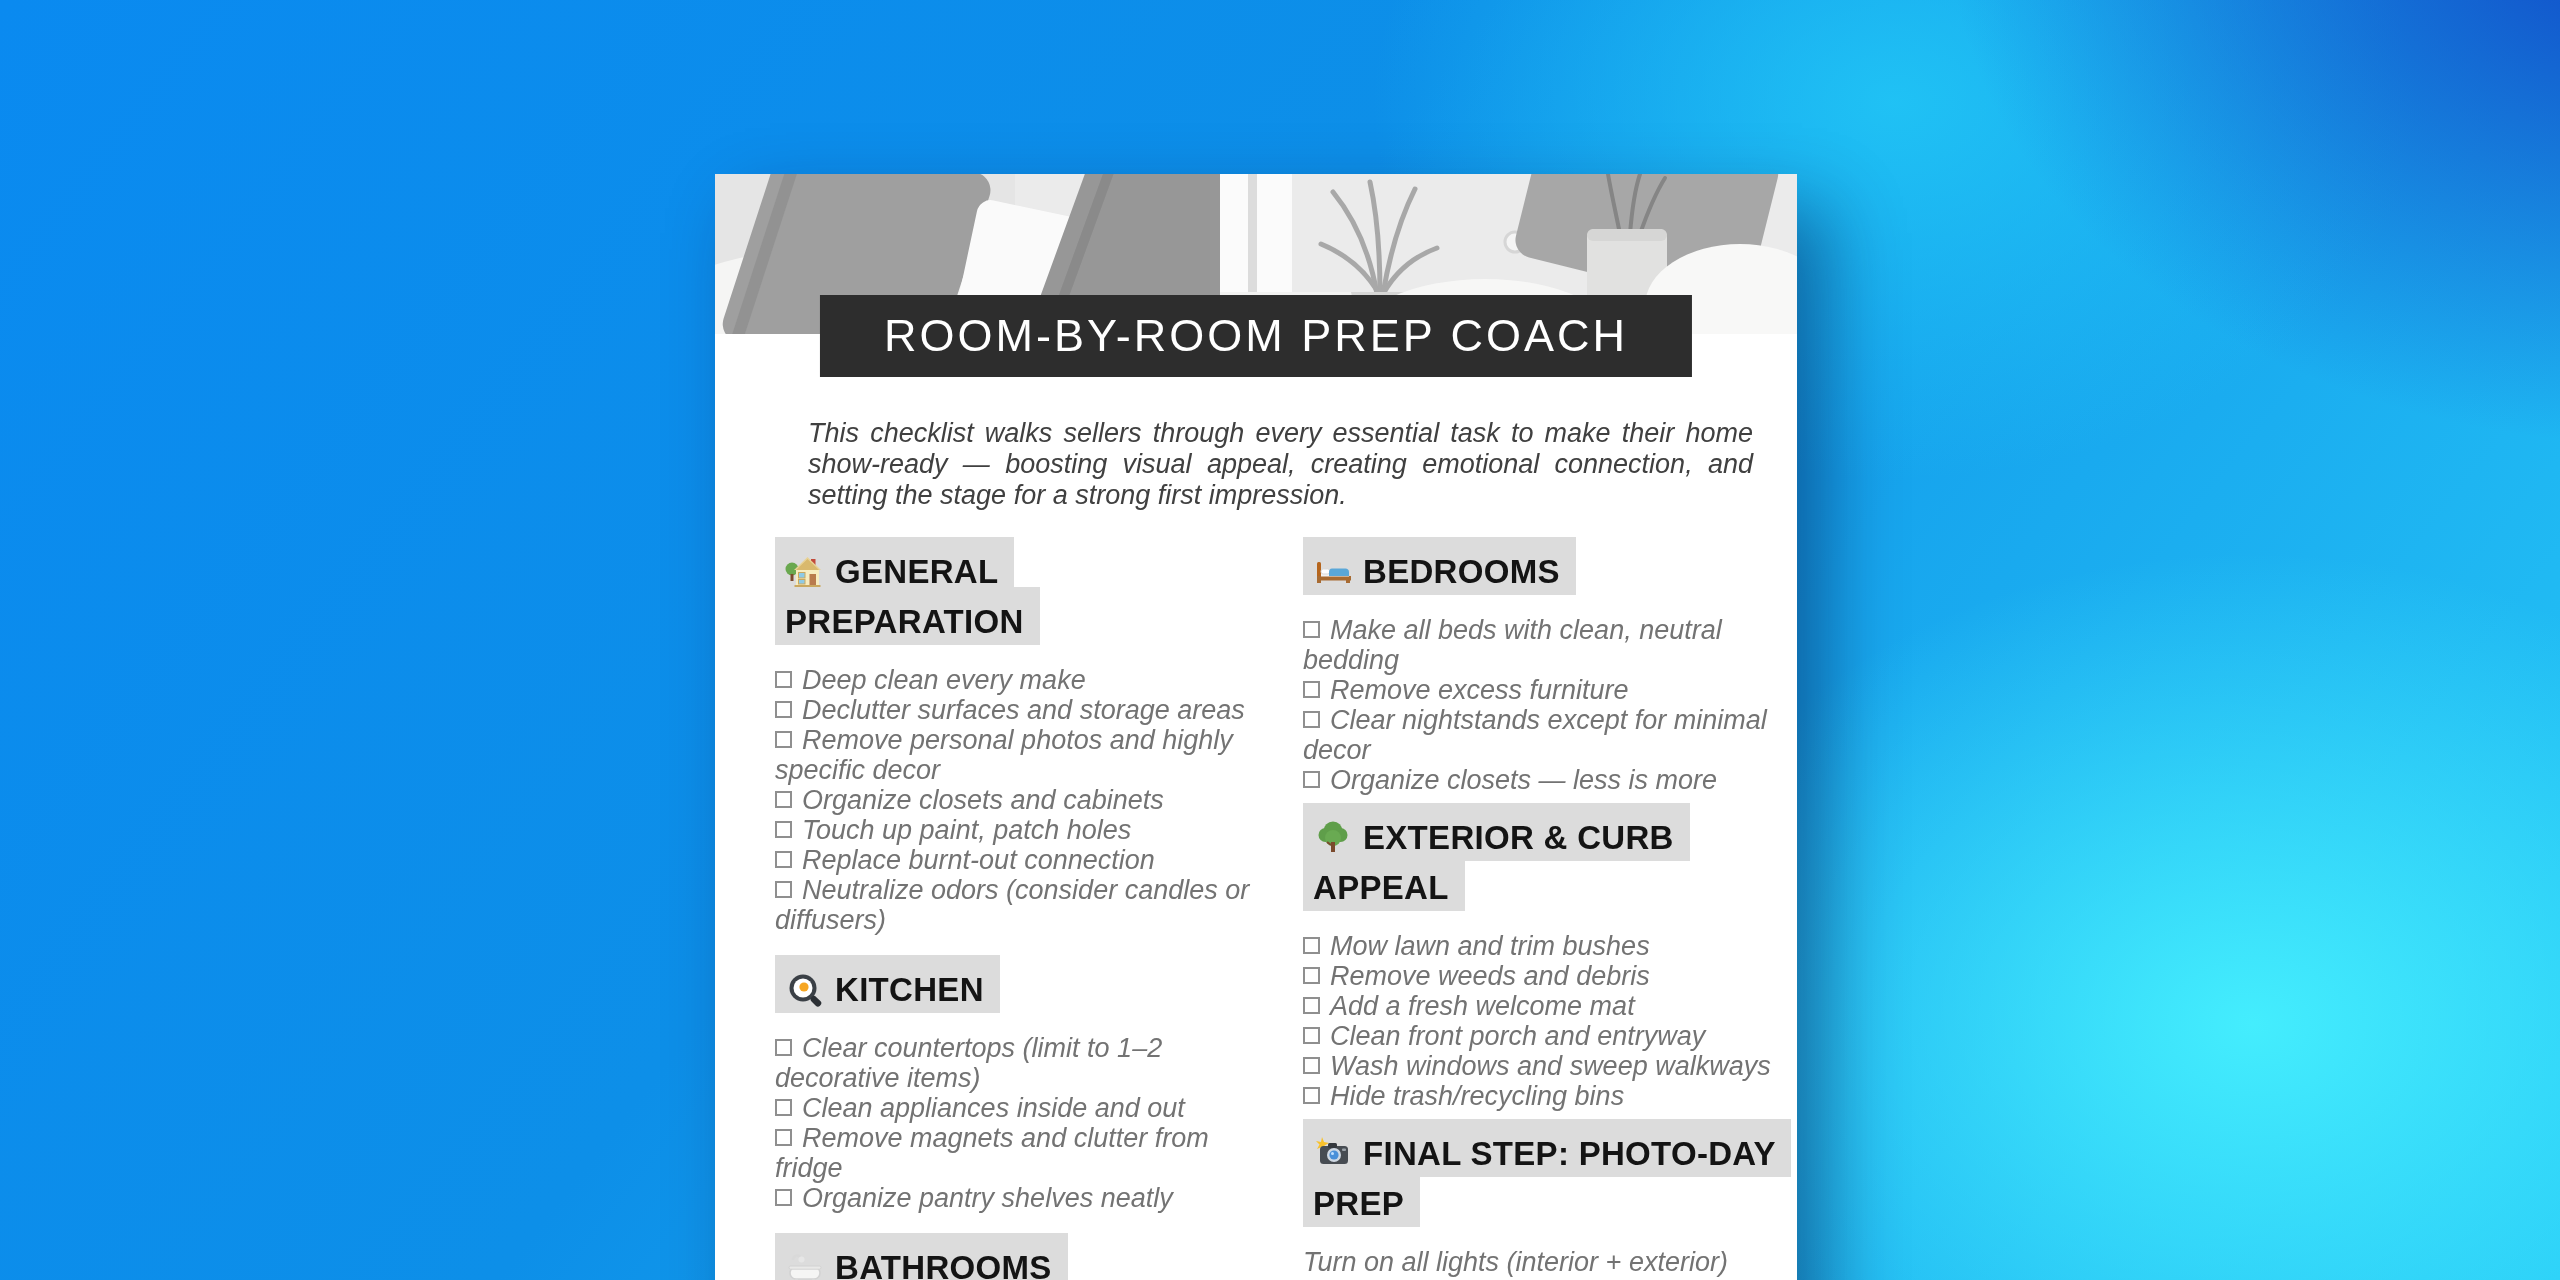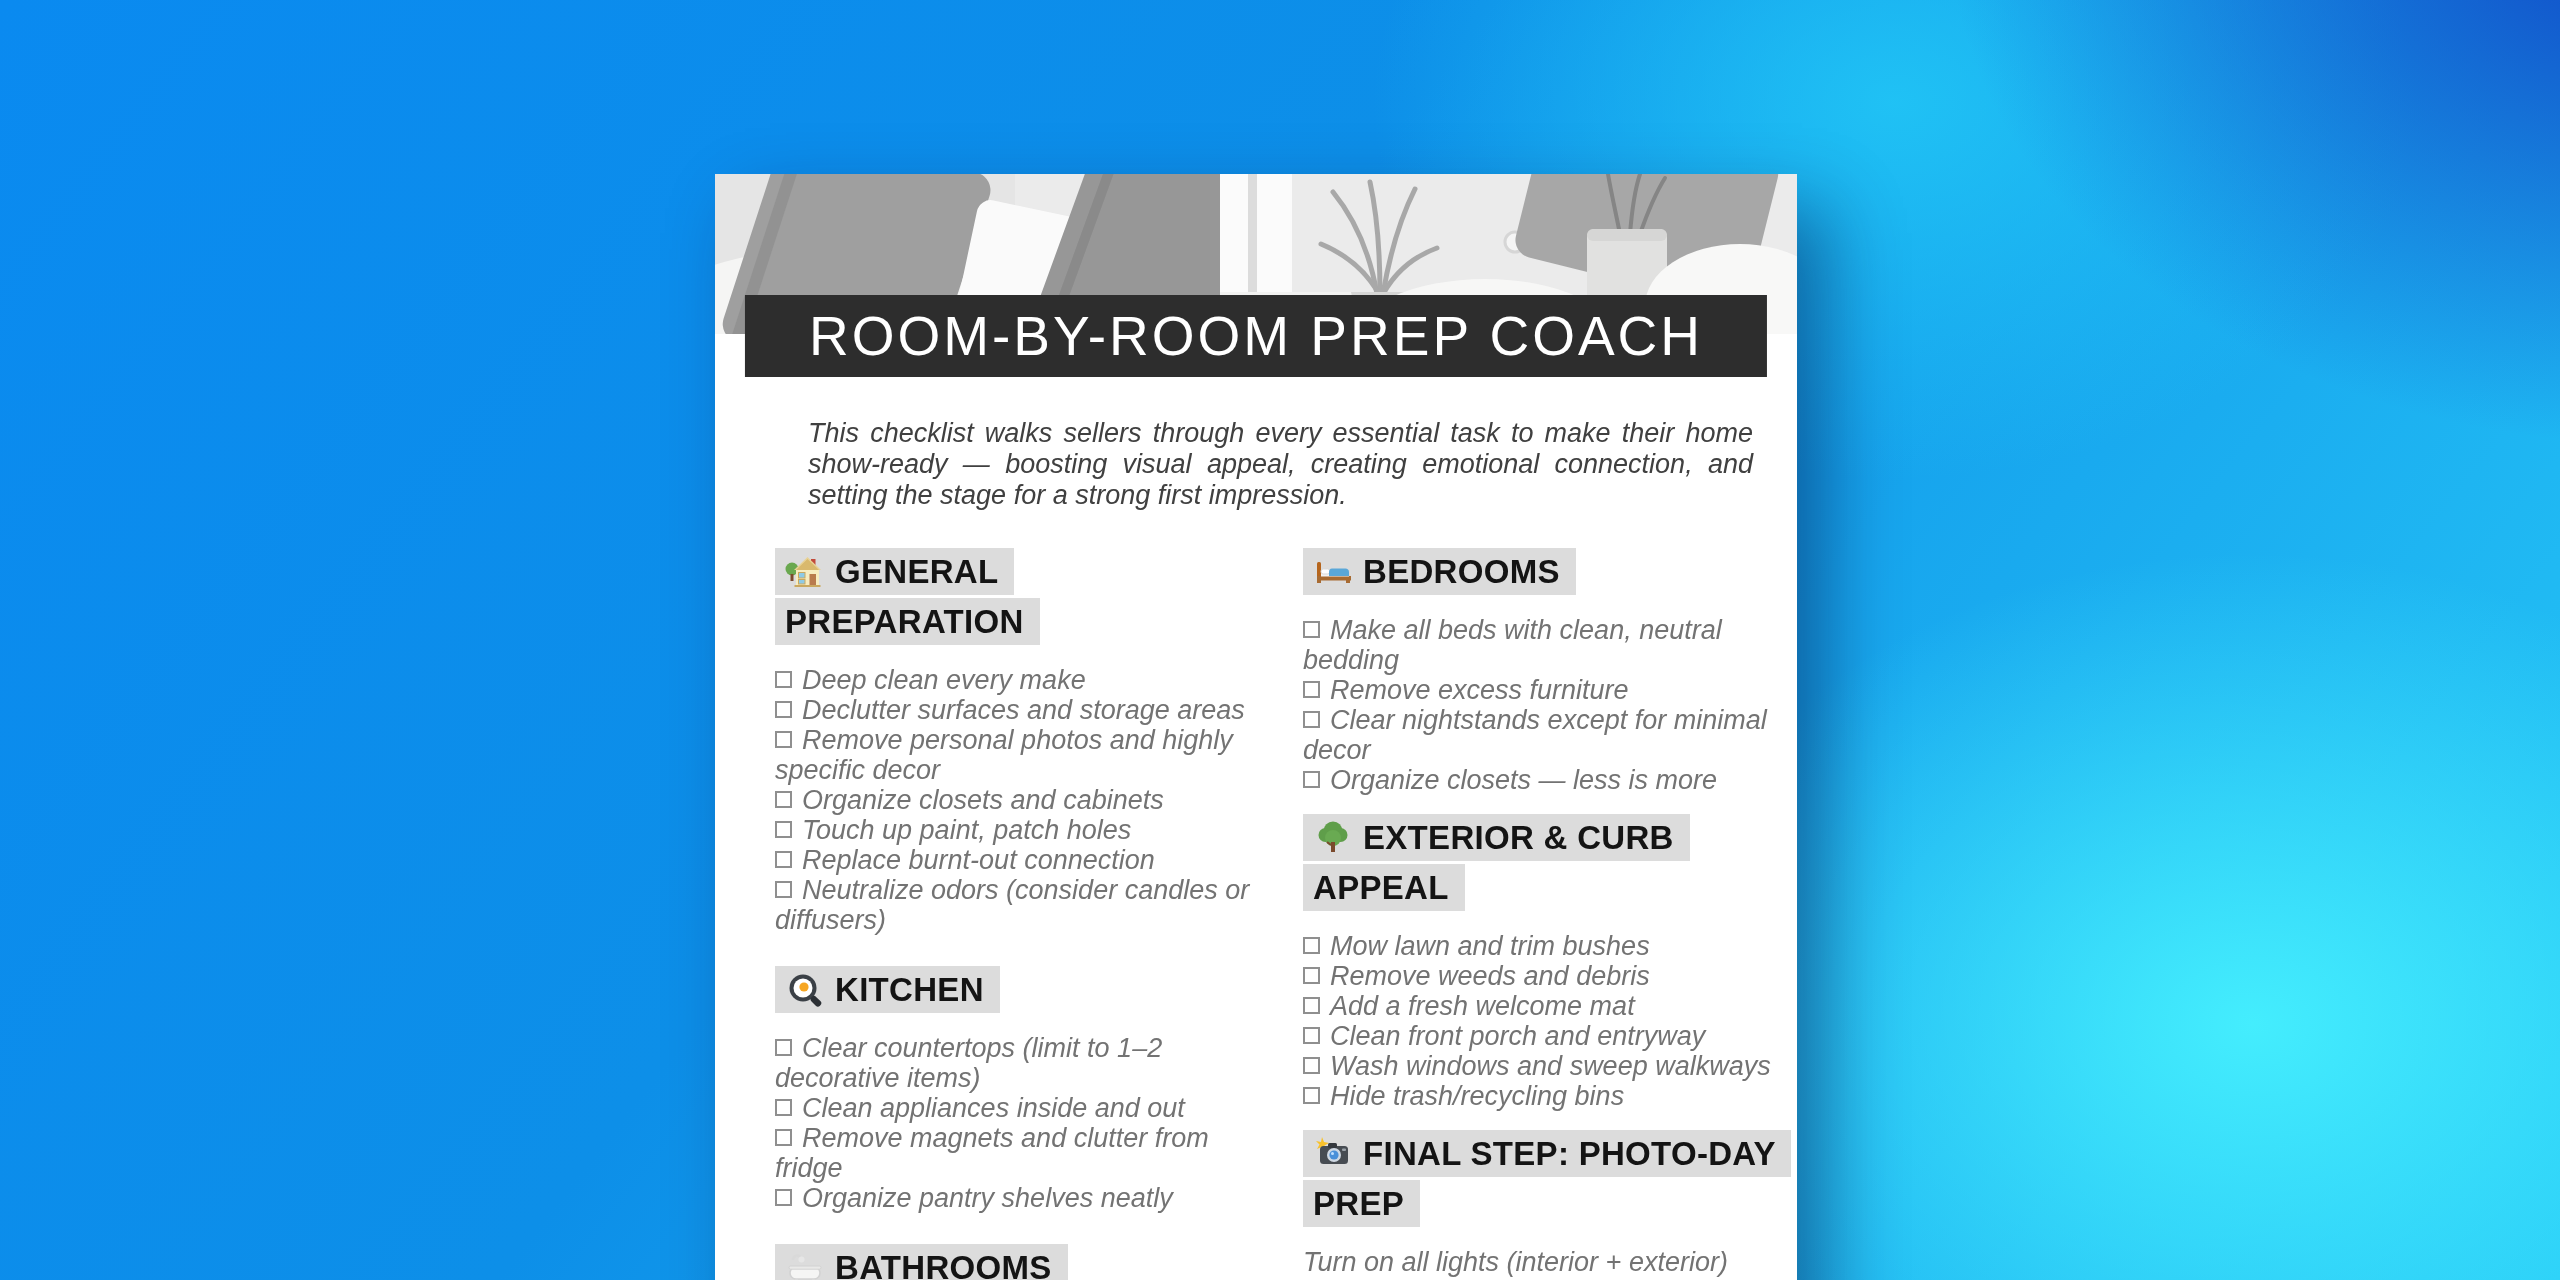--- a/index.html
+++ b/index.html
@@ -22,42 +22,42 @@
   }
 
   
   .photo{position:relative;width:1082px;height:160px;overflow:hidden;background:#e7e7e7}
   .photo svg{display:block}
 
   
   .banner{
     position:absolute;top:121px;left:50%;transform:translateX(-50%);
     background:var(--banner,#2d2d2d);color:#ffffff;
-    font-size:55px;font-weight:400;letter-spacing:3px;line-height:52px;
+    font-size:45px;font-weight:400;letter-spacing:3px;line-height:52px;
     padding:15px 64px;white-space:nowrap;z-index:3;
   }
 
   .intro{
     margin:84px 0 0 0;padding:0 44px 0 93px;
     font-style:italic;font-size:27px;line-height:31px;color:#404040;
     text-align:justify;
   }
 
   .cols{display:flex;margin-top:36px;padding-left:60px;gap:44px}
   .col-left{width:484px}
   .col-right{width:486px}
 
   .sec{margin:0}
   .col-left .sec{margin-bottom:30px}
   .col-right .sec{margin-bottom:18px}
 
   .sec-head{margin:0;font-size:33px;font-weight:700;line-height:50px;color:#141414;letter-spacing:.3px}
   .head-box{
     background:var(--headbg,#dcdcdc);
-    padding:5px 16px 5px 10px;
+    padding:16px 16px 5px 10px;
     -webkit-box-decoration-break:clone;box-decoration-break:clone;display:inline;
   }
   .icon{display:inline-block;width:40px;height:40px;vertical-align:-9px;margin-right:10px}
   .icon svg{display:block;width:40px;height:40px}
 
   .items{
     list-style:none;margin:18px 0 0 0;padding:0;
     font-style:italic;font-size:27px;line-height:30px;color:#737373;
   }
   .item{margin:0}

